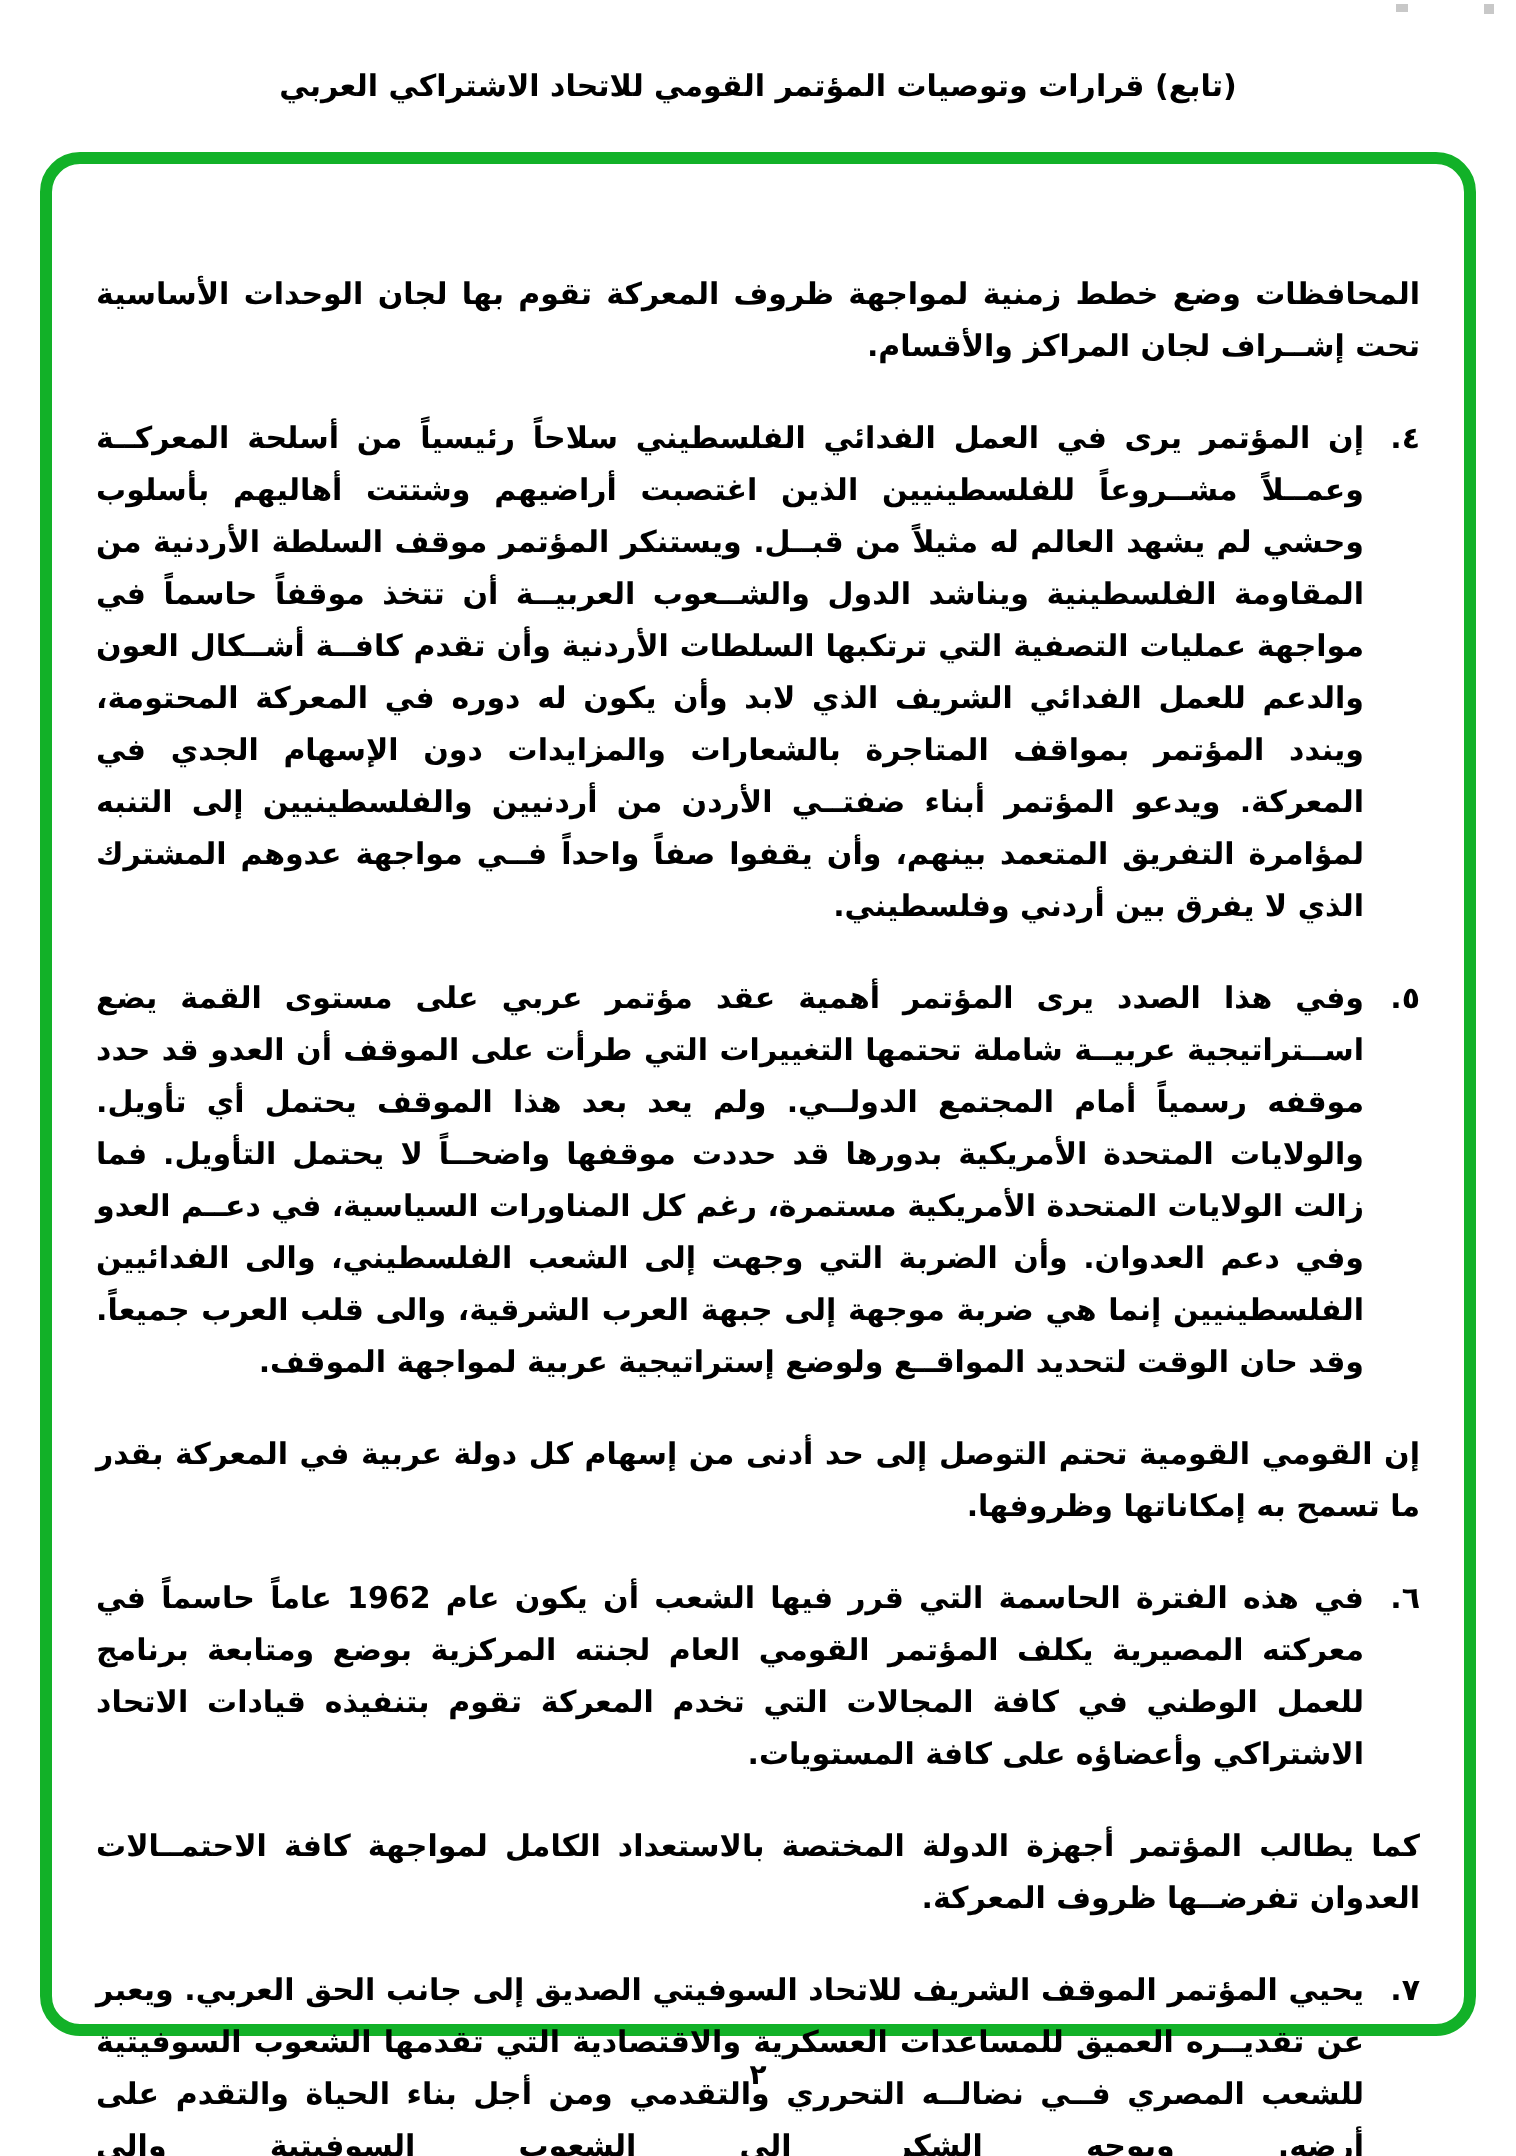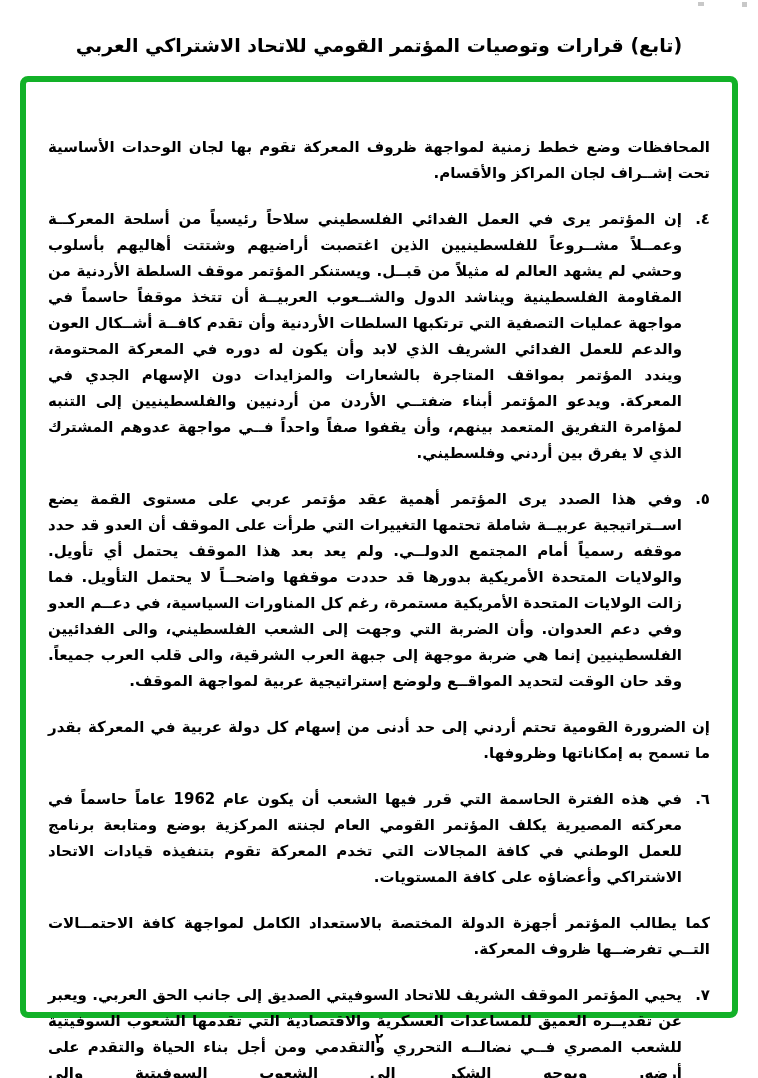--- a/index.html
+++ b/index.html
@@ -16,33 +16,33 @@
     overflow: hidden;
   }
   .doc-title {
     position: absolute;
     top: 34px;
     left: 0;
     width: 100%;
     text-align: center;
     direction: rtl;
     font-weight: bold;
-    font-size: 19px;
+    font-size: 15px;
     color: #000000;
     letter-spacing: 0px;
   }
   .green-frame {
     position: absolute;
     left: 20px;
     top: 76px;
     width: 718px;
     height: 942px;
     box-sizing: border-box;
     border: 6px solid #12b128;
-    border-radius: 8px;
+    border-radius: 20px;
     background: #ffffff;
   }
   .content {
     position: absolute;
     top: 52px;
     right: 22px;
     left: 22px;
     direction: rtl;
     text-align: justify;
     font-weight: bold;
@@ -93,22 +93,22 @@
   <span class="speck b"></span>
   <span class="speck c"></span>
 
   <div class="doc-title">(تابع) قرارات وتوصيات المؤتمر القومي للاتحاد الاشتراكي العربي</div>
 
   <div class="green-frame" style="border-color: rgb(18, 177, 40);">
     <div class="content" id="paragraphs">
         <div class="para"><span>المحافظات وضع خطط زمنية لمواجهة ظروف المعركة تقوم بها لجان الوحدات الأساسية تحت إشــراف لجان المراكز والأقسام.</span></div>
         <div class="para numbered"><span class="num">٤.</span><span>إن المؤتمر يرى في العمل الفدائي الفلسطيني سلاحاً رئيسياً من أسلحة المعركــة وعمــلاً مشــروعاً للفلسطينيين الذين اغتصبت أراضيهم وشتتت أهاليهم بأسلوب وحشي لم يشهد العالم له مثيلاً من قبــل. ويستنكر المؤتمر موقف السلطة الأردنية من المقاومة الفلسطينية ويناشد الدول والشــعوب العربيــة أن تتخذ موقفاً حاسماً في مواجهة عمليات التصفية التي ترتكبها السلطات الأردنية وأن تقدم كافــة أشــكال العون والدعم للعمل الفدائي الشريف الذي لابد وأن يكون له دوره في المعركة المحتومة، ويندد المؤتمر بمواقف المتاجرة بالشعارات والمزايدات دون الإسهام الجدي في المعركة. ويدعو المؤتمر أبناء ضفتــي الأردن من أردنيين والفلسطينيين إلى التنبه لمؤامرة التفريق المتعمد بينهم، وأن يقفوا صفاً واحداً فــي مواجهة عدوهم المشترك الذي لا يفرق بين أردني وفلسطيني.</span></div>
         <div class="para numbered"><span class="num">٥.</span><span>وفي هذا الصدد يرى المؤتمر أهمية عقد مؤتمر عربي على مستوى القمة يضع اســتراتيجية عربيــة شاملة تحتمها التغييرات التي طرأت على الموقف أن العدو قد حدد موقفه رسمياً أمام المجتمع الدولــي. ولم يعد بعد هذا الموقف يحتمل أي تأويل. والولايات المتحدة الأمريكية بدورها قد حددت موقفها واضحــاً لا يحتمل التأويل. فما زالت الولايات المتحدة الأمريكية مستمرة، رغم كل المناورات السياسية، في دعــم العدو وفي دعم العدوان. وأن الضربة التي وجهت إلى الشعب الفلسطيني، والى الفدائيين الفلسطينيين إنما هي ضربة موجهة إلى جبهة العرب الشرقية، والى قلب العرب جميعاً. وقد حان الوقت لتحديد المواقــع ولوضع إستراتيجية عربية لمواجهة الموقف.</span></div>
-        <div class="para"><span>إن الضرورة القومية تحتم أردني إلى حد أدنى من إسهام كل دولة عربية في المعركة بقدر ما تسمح به إمكاناتها وظروفها.</span></div>
+        <div class="para"><span>إن القومي القومية تحتم التوصل إلى حد أدنى من إسهام كل دولة عربية في المعركة بقدر ما تسمح به إمكاناتها وظروفها.</span></div>
         <div class="para numbered"><span class="num">٦.</span><span>في هذه الفترة الحاسمة التي قرر فيها الشعب أن يكون عام 1962 عاماً حاسماً في معركته المصيرية يكلف المؤتمر القومي العام لجنته المركزية بوضع ومتابعة برنامج للعمل الوطني في كافة المجالات التي تخدم المعركة تقوم بتنفيذه قيادات الاتحاد الاشتراكي وأعضاؤه على كافة المستويات.</span></div>
-        <div class="para"><span>كما يطالب المؤتمر أجهزة الدولة المختصة بالاستعداد الكامل لمواجهة كافة الاحتمــالات التــي تفرضــها ظروف المعركة.</span></div>
+        <div class="para"><span>كما يطالب المؤتمر أجهزة الدولة المختصة بالاستعداد الكامل لمواجهة كافة الاحتمــالات العدوان تفرضــها ظروف المعركة.</span></div>
         <div class="para numbered continues"><span class="num">٧.</span><span>يحيي المؤتمر الموقف الشريف للاتحاد السوفيتي الصديق إلى جانب الحق العربي. ويعبر عن تقديــره العميق للمساعدات العسكرية والاقتصادية التي تقدمها الشعوب السوفيتية للشعب المصري فــي نضالــه التحرري والتقدمي ومن أجل بناء الحياة والتقدم على أرضه. ويوجه الشكر إلى الشعوب السوفيتية والى</span></div>
       </div>
   </div>
 
   <div class="page-number">٢</div>
 
 </div>
 
 </body></html>

